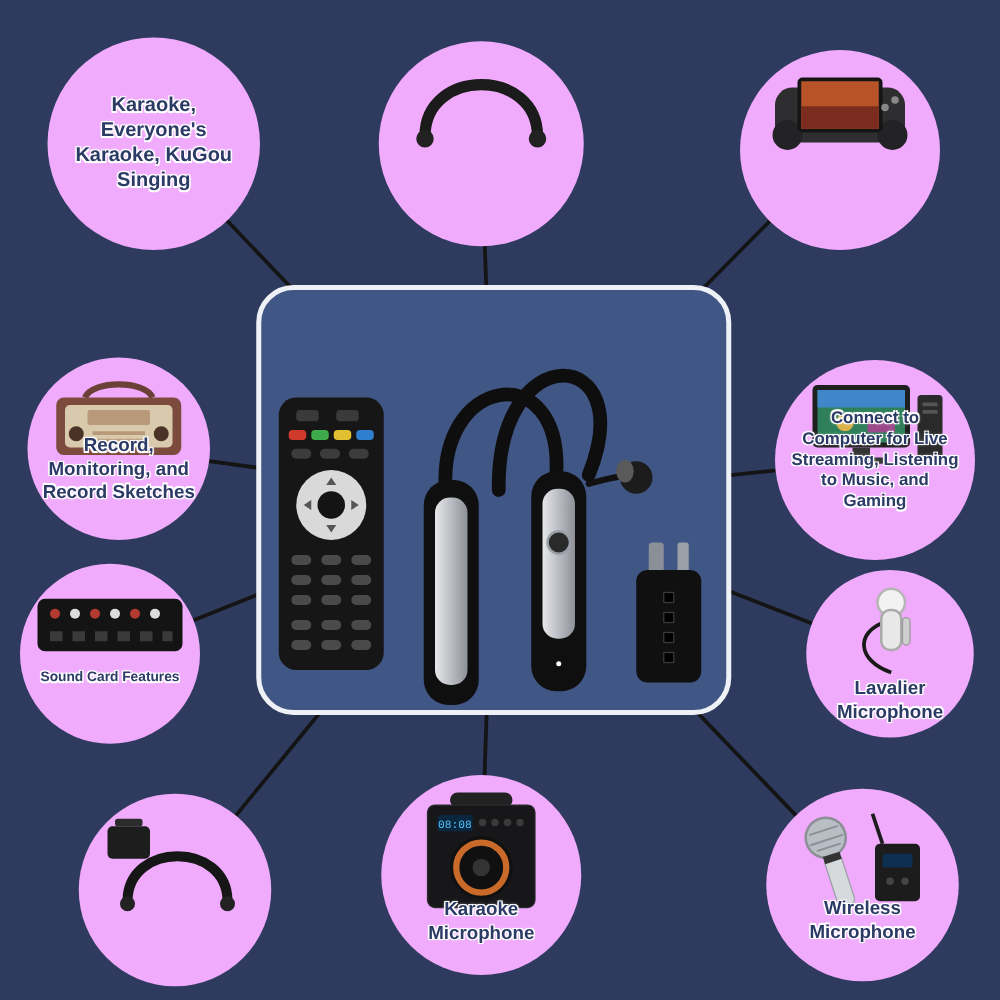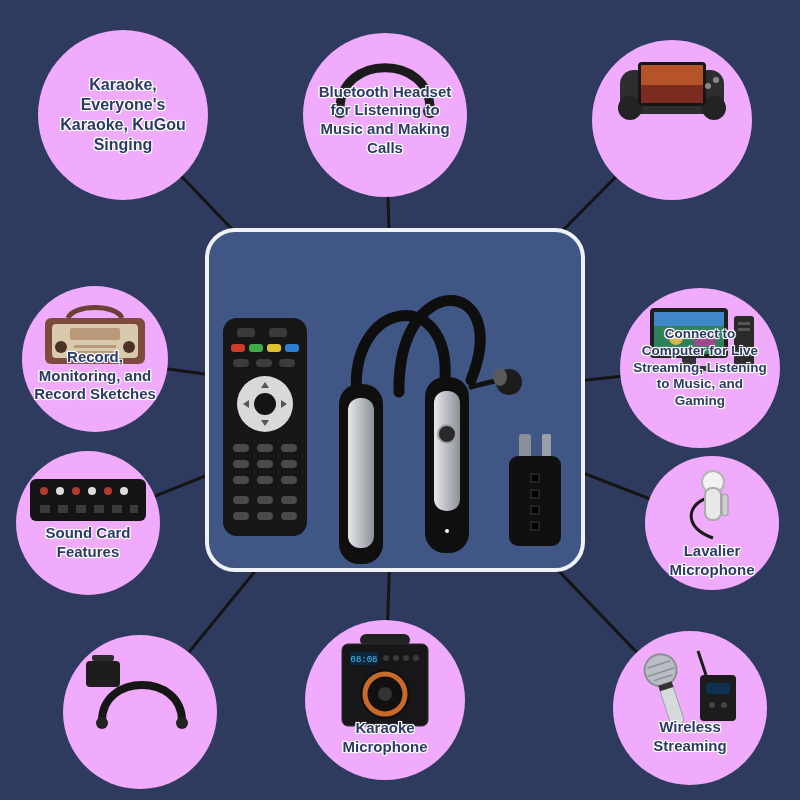--- a/index.html
+++ b/index.html
@@ -28,21 +28,21 @@
   .node-karaoke .node-label{font-size:16px;}
   .node-bluetooth{left:303px;top:33px;width:164px;height:164px;}
   .node-bluetooth .node-label{font-size:15px;margin-top:10px;}
   .node-game{left:592px;top:40px;width:160px;height:160px;}
   .node-game .node-label{font-size:15px;margin-top:46px;}
   .node-record{left:22px;top:286px;width:146px;height:146px;}
   .node-record .node-label{font-size:15px;margin-top:34px;}
   .node-computer{left:620px;top:288px;width:160px;height:160px;}
   .node-computer .node-label{font-size:13.5px;}
   .node-soundcard{left:16px;top:451px;width:144px;height:144px;}
-  .node-soundcard .node-label{font-size:15px;margin-top:40px;}
+  .node-soundcard .node-label{font-size:11px;margin-top:40px;}
   .node-lavalier{left:645px;top:456px;width:134px;height:134px;}
   .node-lavalier .node-label{font-size:15px;margin-top:76px;}
   .node-monitoring{left:63px;top:635px;width:154px;height:154px;}
   .node-monitoring .node-label{font-size:15px;margin-top:52px;}
   .node-performance{left:305px;top:620px;width:160px;height:160px;}
   .node-performance .node-label{font-size:15px;margin-top:76px;}
   .node-wirelessmic{left:613px;top:631px;width:154px;height:154px;}
   .node-wirelessmic .node-label{font-size:15px;margin-top:58px;}
 </style>
 </head>
@@ -140,21 +140,20 @@
 </div>
 
 <div class="node node-bluetooth">
   <div class="node-icon" style="top:6px">
     <svg width="120" height="80">
       <path d="M15 70 C15 15 105 15 105 70" stroke="#1b1b1b" stroke-width="9" fill="none" stroke-linecap="round"></path>
       <circle cx="15" cy="72" r="7" fill="#222"></circle>
         <circle cx="105" cy="72" r="7" fill="#222"></circle>
     </svg>
   </div>
-  <div class="node-label">Bluetooth Headset for Listening to Music and Making Calls</div>
 </div>
 
 <div class="node node-game">
   <div class="node-icon" style="top:12px">
     <svg width="120" height="78">
       <rect x="8" y="18" width="104" height="44" rx="14" fill="#2e2e31"></rect>
       <circle cx="18" cy="56" r="12" fill="#232325"></circle>
         <circle cx="102" cy="56" r="12" fill="#232325"></circle>
       <rect x="26" y="10" width="68" height="44" rx="4" fill="#151515"></rect>
       <rect x="29" y="13" width="62" height="38" fill="#b65427"></rect>
@@ -272,14 +271,14 @@
         <rect x="33" y="40" width="14" height="44" rx="6" fill="#d7dadd" stroke="#9aa0a6"></rect>
         <rect x="33" y="40" width="14" height="6" fill="#333"></rect>
       </g>
       <line x1="78" y1="32" x2="70" y2="8" stroke="#1c1c1c" stroke-width="3"></line>
       <rect x="72" y="32" width="36" height="46" rx="4" fill="#1c1c1c"></rect>
       <rect x="78" y="40" width="24" height="11" rx="2" fill="#0e3050"></rect>
       <circle cx="84" cy="62" r="3" fill="#444"></circle>
         <circle cx="96" cy="62" r="3" fill="#444"></circle>
     </svg>
   </div>
-  <div class="node-label">Wireless Streaming</div>
+  <div class="node-label">Wireless Microphone</div>
 </div>
 
 </body></html>

